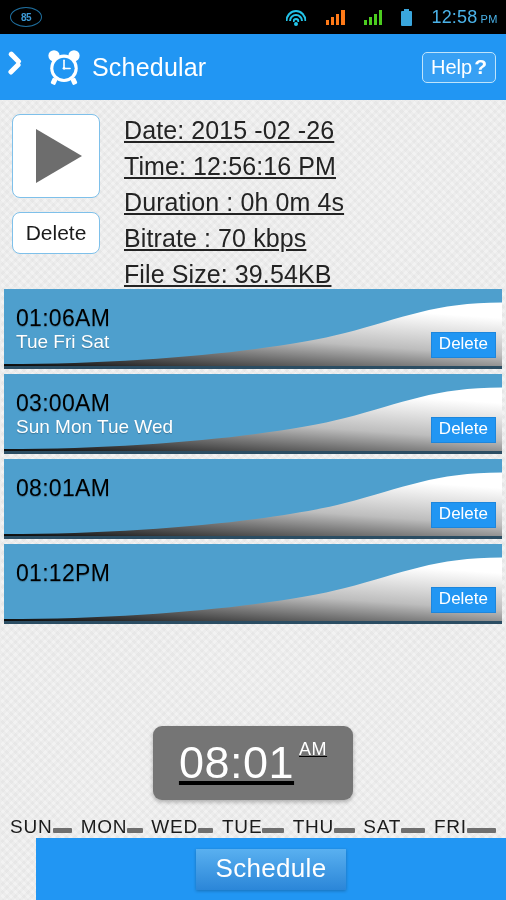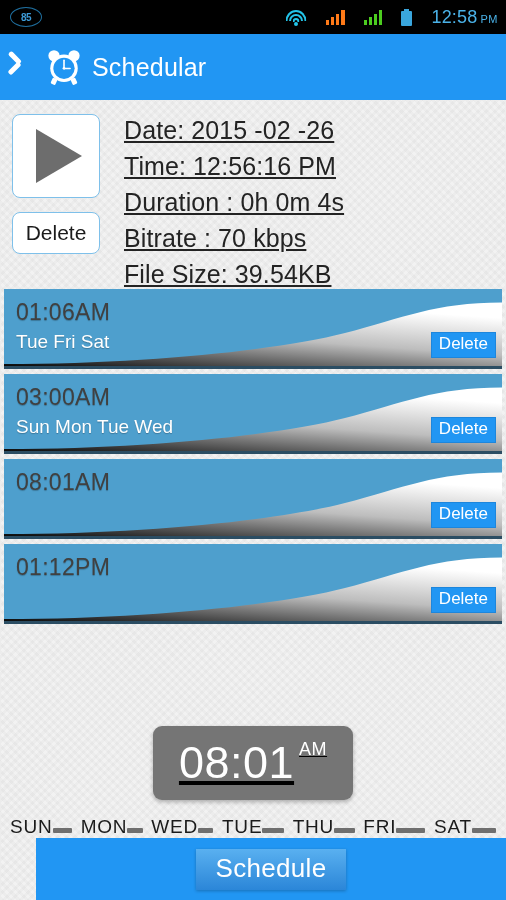--- a/index.html
+++ b/index.html
@@ -127,22 +127,22 @@
 
   
   .list { padding: 0 4px; display: flex; flex-direction: column; gap: 5px; flex: 0 0 auto; }
   .row {
     position: relative; height: 80px; background: #4e9fcd;
     overflow: hidden; cursor: pointer;
     border-bottom: 3px solid #2b4d63;
   }
   .row .swoosh { position: absolute; inset: 0; width: 100%; height: 100%; }
   .row .r-time {
-    position: absolute; left: 12px; top: 10px;
-    color: #404040; font-size: 23px; font-weight: 300; letter-spacing: 0.3px;
+    position: absolute; left: 12px; top: 16px;
+    color: #000000; font-size: 23px; font-weight: 300; letter-spacing: 0.3px;
     text-shadow: 0 1px 1px rgba(0,0,0,.25);
   }
   .row .r-days {
     position: absolute; left: 12px; top: 42px;
     color: #fff; font-size: 19px; font-weight: 300;
     text-shadow: 0 1px 1px rgba(0,0,0,.25);
   }
   .row .r-del {
     position: absolute; right: 6px; bottom: 8px;
     background: #2196f3; color: #fff; font-size: 17px;
@@ -237,20 +237,24 @@
       <circle cx="48" cy="14" r="9" fill="#fff"></circle>
       <rect x="12" y="50" width="8" height="10" rx="2" fill="#fff" transform="rotate(25 16 55)"></rect>
       <rect x="44" y="50" width="8" height="10" rx="2" fill="#fff" transform="rotate(-25 48 55)"></rect>
       <circle cx="32" cy="34" r="22" fill="#fff"></circle>
       <circle cx="32" cy="34" r="17" fill="#2196f3"></circle>
       <rect x="30.7" y="20" width="2.6" height="15" rx="1.2" fill="#fff"></rect>
       <rect x="31" y="33" width="12" height="2.6" rx="1.2" fill="#fff"></rect>
       <circle cx="32" cy="34" r="2.2" fill="#fff"></circle>
     </svg>
     <div class="hdr-title">Schedular</div>
+    <div class="help-btn">
+      <span class="lbl">Help</span>
+      <span class="qm">?</span>
+    </div>
   </div>
 
   <div class="info">
     <div class="info-left">
       <div class="play-box">
         <div class="play-tri"></div>
       </div>
       <div class="del-box">
         <span>Delete</span>
       </div>
@@ -354,25 +358,25 @@
     </div>
     <div class="day">
       <span class="dlbl">TUE</span>
       <span class="dbar"></span>
     </div>
     <div class="day">
       <span class="dlbl">THU</span>
       <span class="dbar"></span>
     </div>
     <div class="day">
+      <span class="dlbl">SAT</span>
+      <span class="dbar"></span>
+    </div>
+    <div class="day">
       <span class="dlbl">FRI</span>
-      <span class="dbar"></span>
-    </div>
-    <div class="day">
-      <span class="dlbl">SAT</span>
       <span class="dbar"></span>
     </div>
   </div>
 
   <div class="footer">
     <div class="sched-btn">Schedule</div>
   </div>
 
 </div>
 

